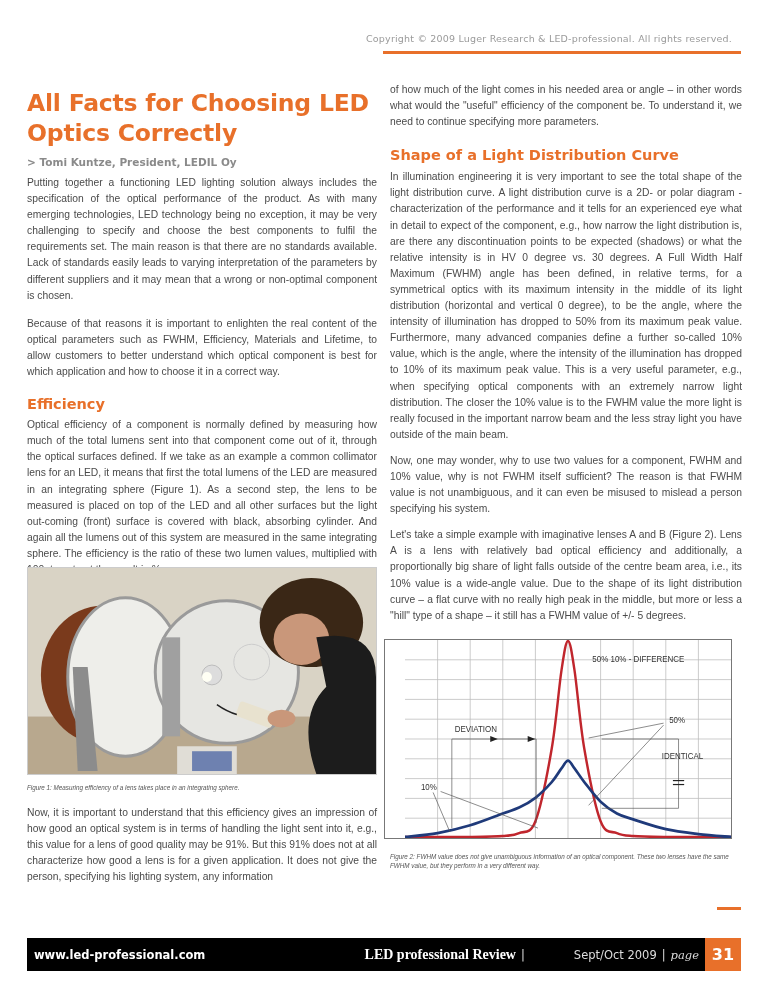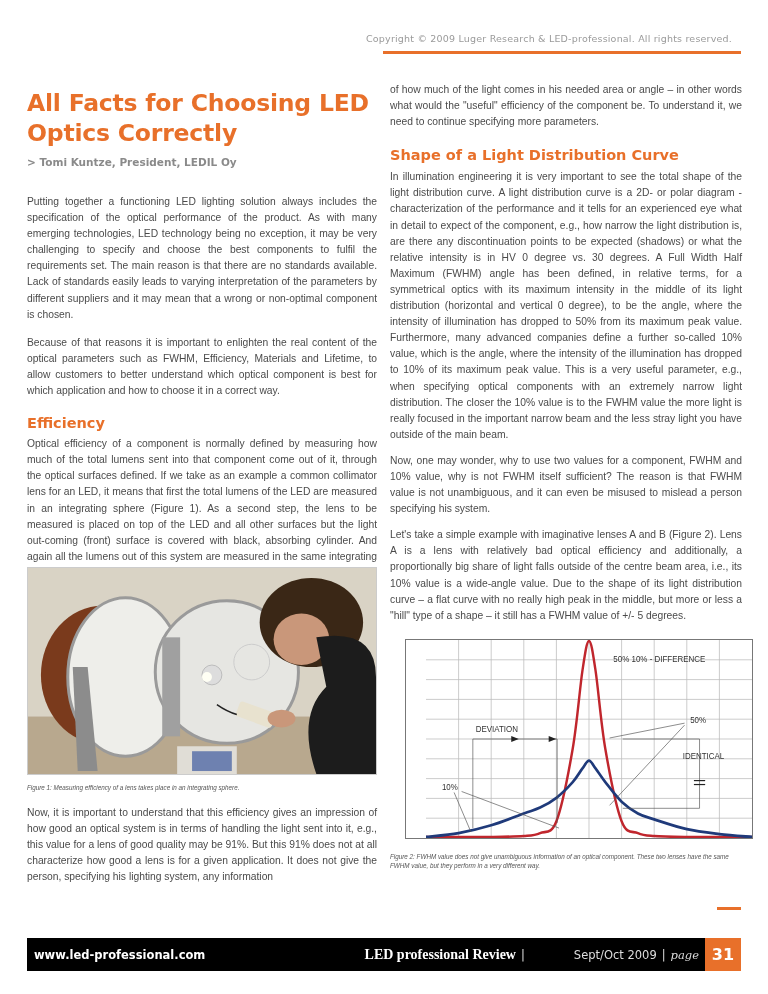--- a/index.html
+++ b/index.html
@@ -27,21 +27,21 @@
     .byline {
       margin-top: 8px; font-size: 10.5px; color: #8a8a8a; font-weight: bold;
       font-family: "DejaVu Sans", sans-serif;
     }
     p.body {
       font-family: "Liberation Sans", sans-serif;
       font-size: 10.3px; line-height: 16.1px; color: #4a4a4a;
       text-align: justify;
     }
     .col-left p.body { margin-top: 12px; }
-    .col-left p.first { margin-top: 26px; }
+    .col-left p.first { margin-top: 7px; }
 
     h2.section {
       color: #e8702a; font-family: "DejaVu Sans", sans-serif; font-weight: bold;
       font-size: 14.5px; line-height: 18px; margin-top: 15px; margin-bottom: 4px;
     }
     .col-right h2.section { margin-top: 16px; margin-bottom: 5px; }
     .col-right p.body + p.body { margin-top: 10px; }
 
     .photo {
       position: absolute; left: 27px; top: 567px; width: 350px; height: 208px;
@@ -51,21 +51,21 @@
     .photo svg { width: 100%; height: 100%; display: block; }
 
     .caption {
       font-family: "Liberation Sans", sans-serif; font-style: italic;
       font-size: 6.3px; line-height: 9px; color: #555;
     }
     .cap1 { position: absolute; left: 27px; top: 783px; width: 350px; }
     .left-after { position: absolute; left: 27px; top: 805px; width: 350px; }
 
     .chart {
-      position: absolute; left: 405px; top: 639px; width: 348px; height: 200px;
+      position: absolute; left: 384px; top: 639px; width: 348px; height: 200px;
       border: 1.5px solid #777;
       background: #fff;
       padding-left: 20px;
     }
     .chart svg { width: 100%; height: 100%; display: block; }
     .cap2 { position: absolute; left: 390px; top: 852px; width: 355px; }
 
     .footer-tick {
       position: absolute; left: 717px; top: 907px; width: 24px; height: 3px; background: #e8702a;
     }

